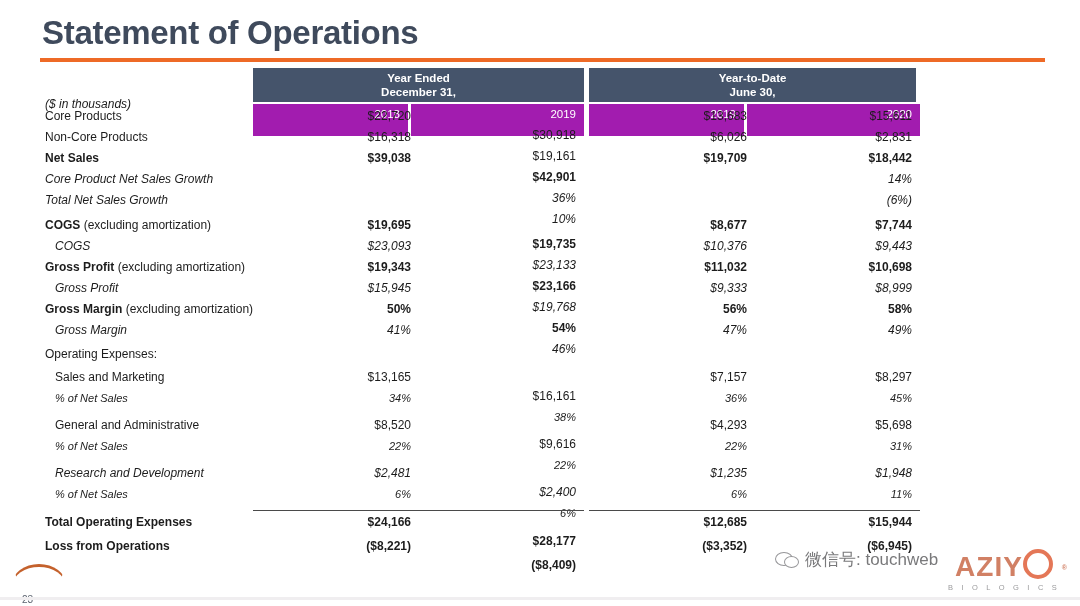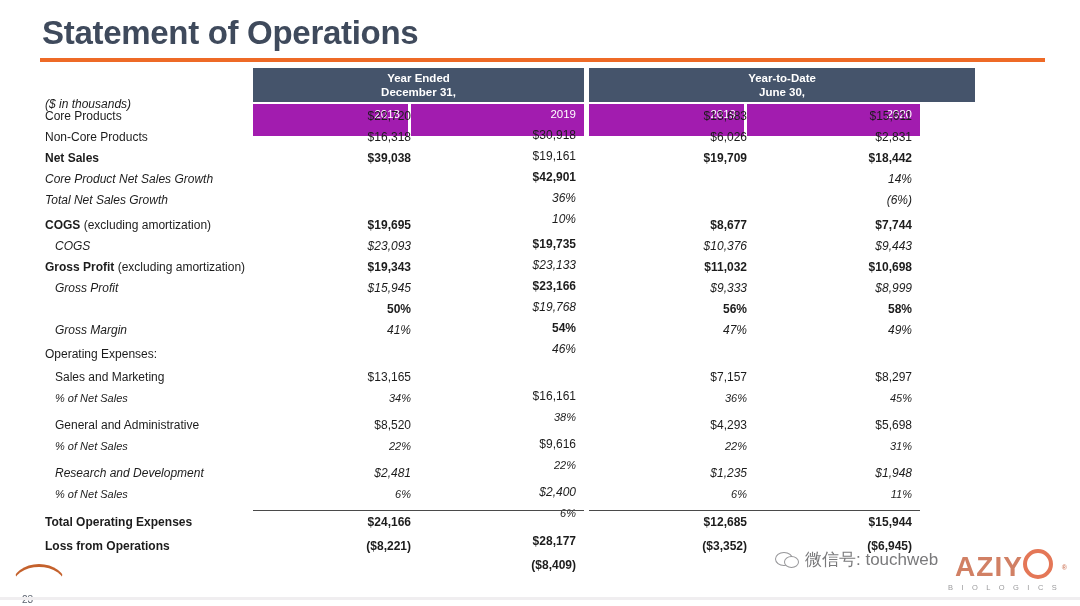--- a/index.html
+++ b/index.html
@@ -60,21 +60,21 @@
     line-height: 14px;
     text-align: center;
     display: flex;
     flex-direction: column;
     align-items: center;
     justify-content: center;
   }
   .hdr-group span { display: block; }
 
   .hdr-g1 { left: 213px; width: 331px; }
-  .hdr-g2 { left: 549px; width: 386px; }
+  .hdr-g2 { left: 549px; width: 327px; }
 
   
   .hdr-year {
     position: absolute;
     top: 36px;
     height: 32px;
     background: #a21caf;
     color: #ffffff;
     font-size: 11.5px;
     font-weight: normal;
@@ -327,20 +327,21 @@
           <div class="cell c4 b">$10,698</div>
         </div>
         <div class="row" style="top: 172px;">
           <div class="label indent1 i">Gross Profit</div>
           <div class="cell c1 i">$15,945</div>
           <div class="cell c2 i">$19,768</div>
           <div class="cell c3 i">$9,333</div>
           <div class="cell c4 i">$8,999</div>
         </div>
         <div class="row" style="top: 193px;">
+          <div class="label b"><span>Gross Margin</span><span class="norm"> (excluding amortization)</span></div>
           <div class="cell c1 b">50%</div>
           <div class="cell c2 b">54%</div>
           <div class="cell c3 b">56%</div>
           <div class="cell c4 b">58%</div>
         </div>
         <div class="row" style="top: 214px;">
           <div class="label indent1 i">Gross Margin</div>
           <div class="cell c1 i">41%</div>
           <div class="cell c2 i">46%</div>
           <div class="cell c3 i">47%</div>

